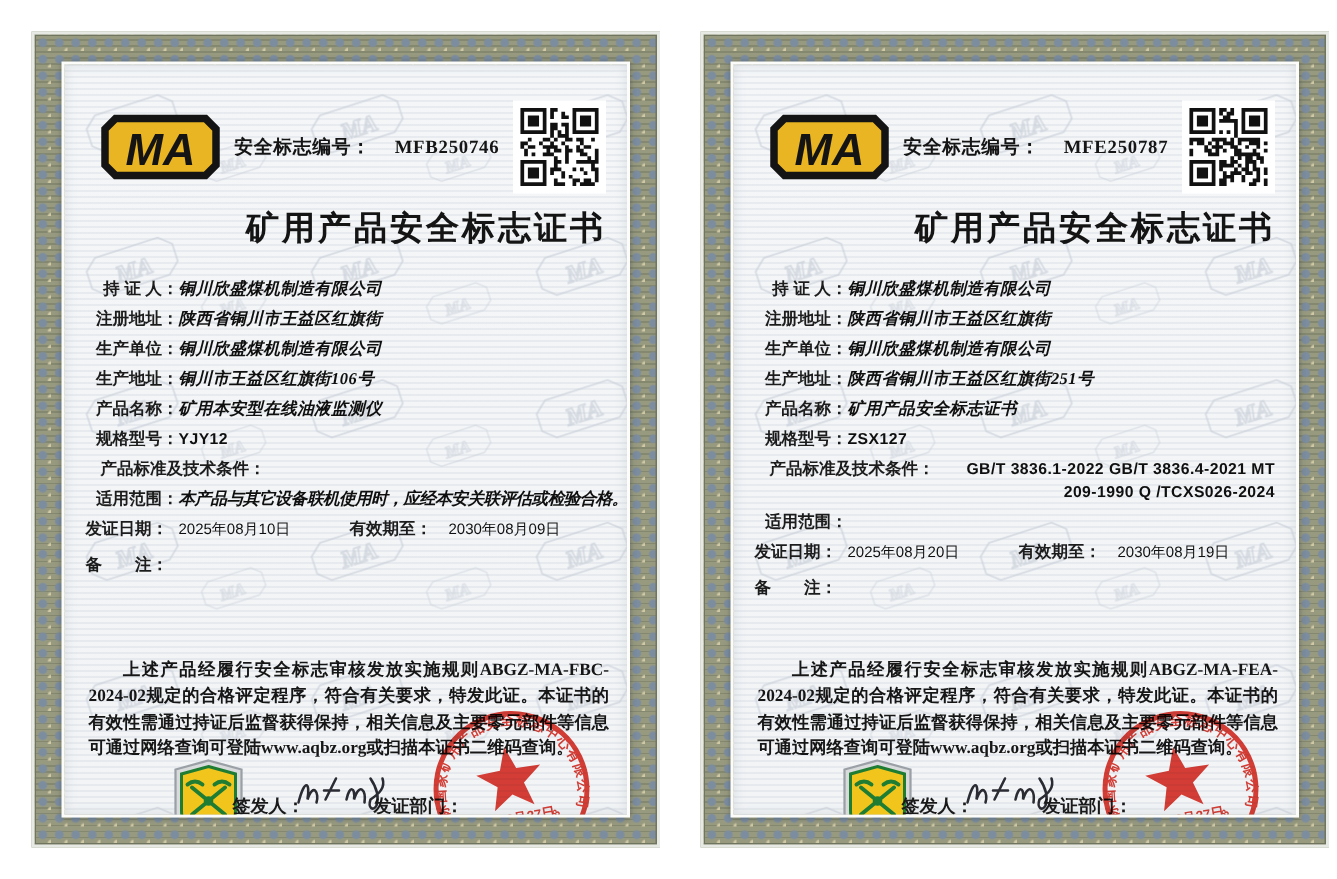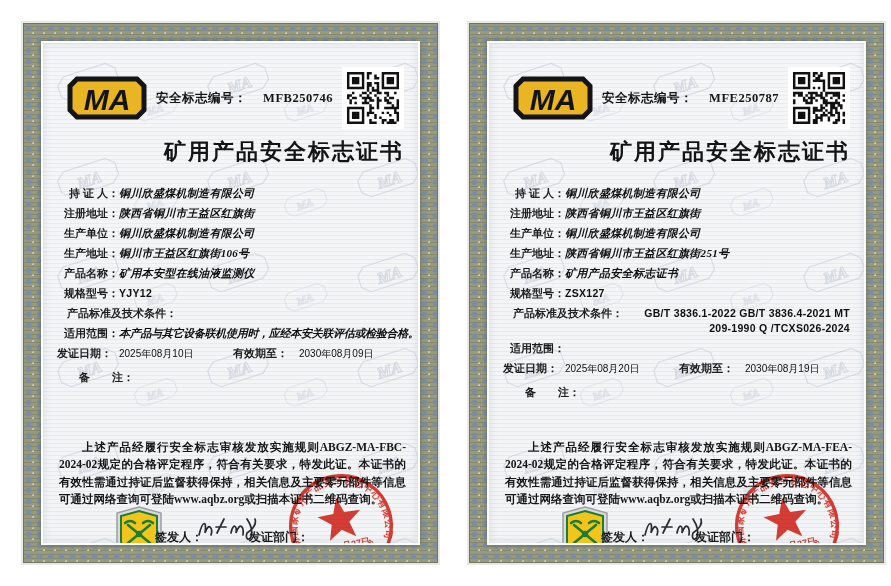--- a/index.html
+++ b/index.html
@@ -33,21 +33,21 @@
   .fields{margin-top:19px;text-align:right;}
   .row{display:flex;align-items:flex-start;margin-bottom:5px;line-height:15px;font-size:11px;}
   .flabel{flex:none;width:62px;font-weight:700;color:#1c1c1c;white-space:pre;}
   .fvalue{font-family:"Liberation Serif",serif;font-style:italic;font-weight:700;color:#0f0f0f;letter-spacing:.3px;}
   .row.wide .flabel{width:120px;}
   .row.plain .fvalue{font-family:"Liberation Sans",sans-serif;font-style:normal;font-size:10.5px;}
   .row.small .fvalue{font-size:11px;letter-spacing:-.3px;white-space:nowrap;}
   .dates-row .d-val{font-weight:400;font-size:10px;color:#0f0f0f;}
   .dates-row .d1{width:114px;flex:none;}
   .dates-row .l2{width:66px;}
-  .note-row{margin-top:9px;margin-left:22px;}
+  .note-row{margin-top:9px;}
 
   .statement{position:absolute;left:16px;right:12px;top:372px;margin:0;font-size:11.5px;line-height:1.5;
     font-weight:700;text-indent:2em;color:#161616;font-family:"Liberation Serif",serif;text-align:justify;}
 
   .cmac{position:absolute;left:70px;top:438px;width:52px;height:64px;}
   .sign-label{position:absolute;left:112px;top:462px;font-size:12px;font-weight:700;color:#1a1a1a;}
   .signature{position:absolute;left:152px;top:444px;width:64px;height:32px;}
   .dept-label{position:absolute;left:206px;top:462px;font-size:12px;font-weight:700;color:#1a1a1a;}
   .seal{position:absolute;left:243px;top:404px;width:110px;height:110px;opacity:.93;mix-blend-mode:multiply;}
 </style>

